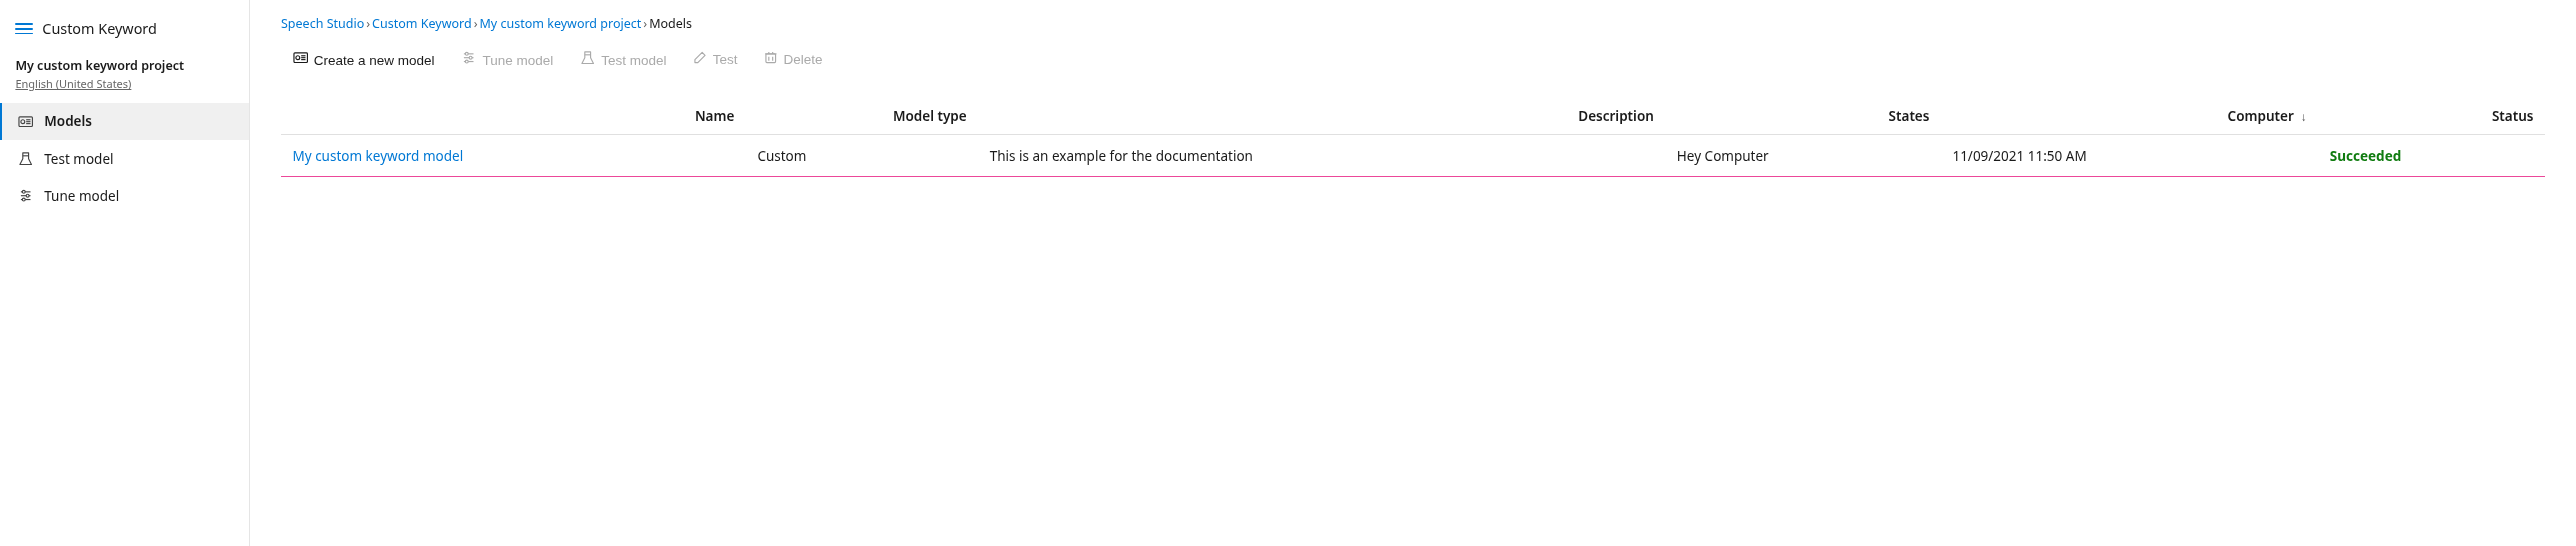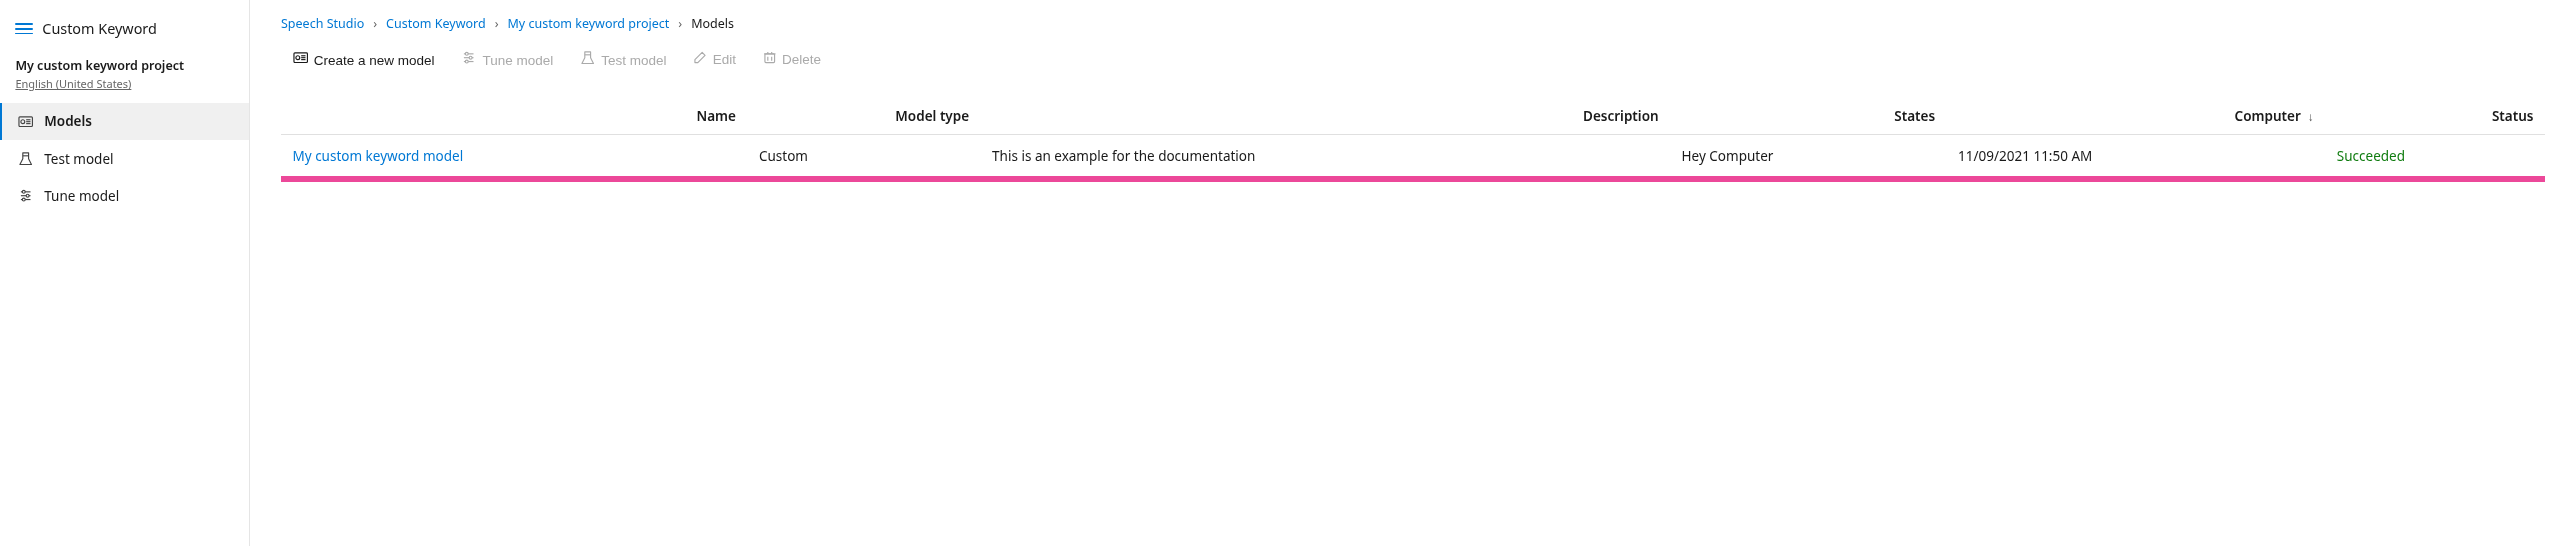--- a/index.html
+++ b/index.html
@@ -82,21 +82,21 @@
       overflow: auto;
       padding: 0 31px;
       display: flex;
       flex-direction: column;
     }
 
     
     .breadcrumb {
       display: flex;
       align-items: center;
-      gap: 9px;
+      gap: 2px;
       padding: 15.4px 0 11.5px 0;
       font-size: 12.5px;
       color: #0078d4;
     }
     .breadcrumb a {
       color: #0078d4;
       text-decoration: none;
       cursor: pointer;
     }
     .breadcrumb .separator {
@@ -156,34 +156,34 @@
       color: #1a1a1a;
       white-space: nowrap;
     }
     .data-table thead th .sort-icon {
       display: inline-block;
       margin-left: 3.8px;
       font-size: 11.5px;
       color: #444;
     }
     .data-table tbody tr {
-      border-bottom: 6px solid #ec4899;
+      border-bottom: 1px solid #ec4899;
     }
     .data-table tbody td {
       padding: 11.5px 11.5px;
       font-size: 13.5px;
       color: #1a1a1a;
     }
     .data-table tbody td a {
       color: #0078d4;
       text-decoration: none;
     }
     .status-succeeded {
       color: #107c10;
-      font-weight: 400;
+      font-weight: 700;
     }
   </style>
 </head>
 <body>
 
 <nav class="sidebar">
   <div class="sidebar-header">
     <div class="hamburger-icon">
       <span></span>
         <span></span>
@@ -283,21 +283,21 @@
       </span>
       <span>Test model</span>
     </button>
 
     <button class="toolbar-btn disabled">
       <span class="btn-icon">
         <svg width="13.5" height="13.5" viewBox="0 0 14 14" fill="none" xmlns="http://www.w3.org/2000/svg">
           <path d="M9.5 1.5L12.5 4.5L5 12H2V9L9.5 1.5Z" stroke="#aaa" stroke-width="1.2" fill="none" stroke-linejoin="round"></path>
         </svg>
       </span>
-      <span>Edit</span>
+      <span>Test</span>
     </button>
 
     <button class="toolbar-btn disabled">
       <span class="btn-icon">
         <svg width="13.5" height="13.5" viewBox="0 0 14 14" fill="none" xmlns="http://www.w3.org/2000/svg">
           <rect x="2" y="3" width="10" height="9" rx="1" stroke="#aaa" stroke-width="1.2" fill="none"></rect>
           <line x1="1" y1="3" x2="13" y2="3" stroke="#aaa" stroke-width="1.2"></line>
           <line x1="5" y1="3" x2="5" y2="1" stroke="#aaa" stroke-width="1.2"></line>
           <line x1="9" y1="3" x2="9" y2="1" stroke="#aaa" stroke-width="1.2"></line>
           <line x1="5" y1="6" x2="5" y2="10" stroke="#aaa" stroke-width="1.2"></line>

